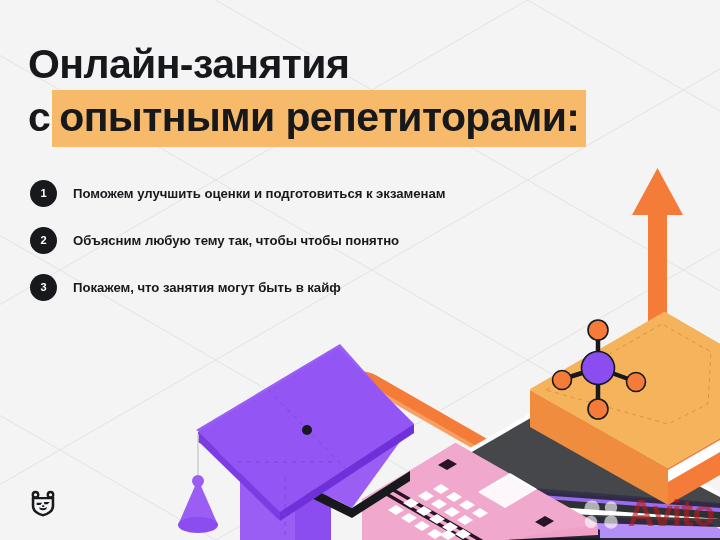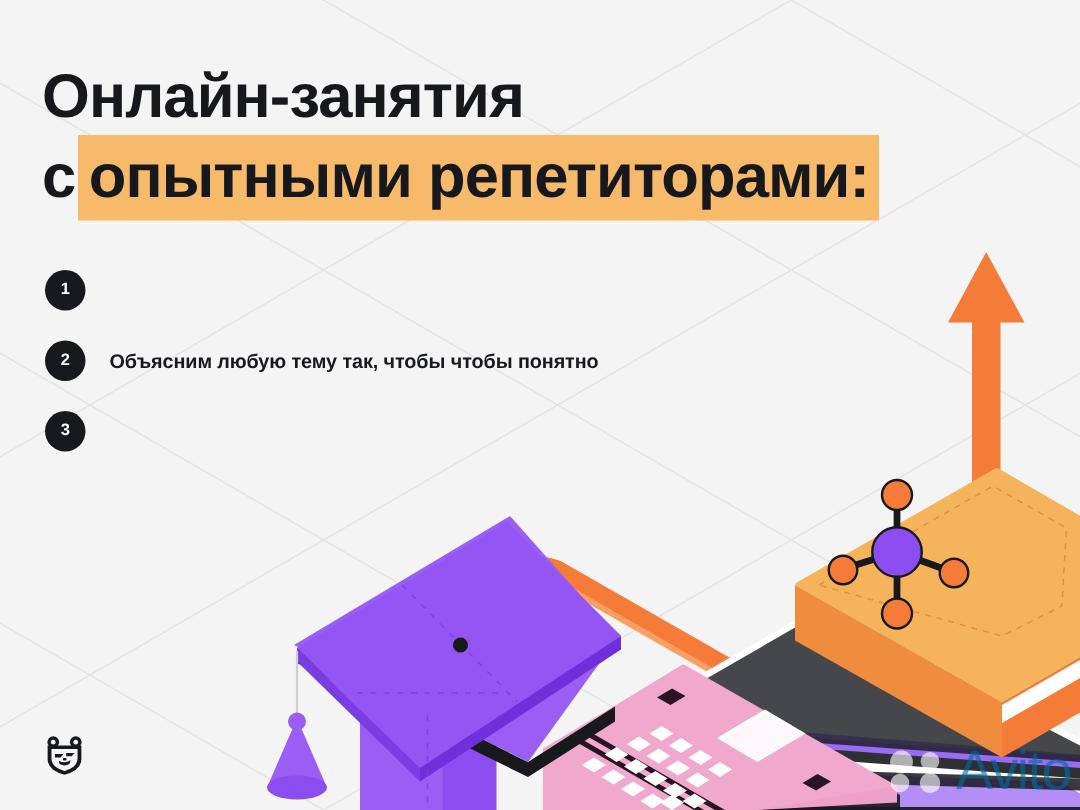--- a/index.html
+++ b/index.html
@@ -128,22 +128,22 @@
     bottom: 8px;
     z-index: 5;
     display: flex;
     align-items: center;
     gap: 5px;
     opacity: 0.62;
     pointer-events: none;
   }
   .watermark-text {
     font-size: 37px;
-    font-weight: 400;
-    color: #0369a1;
+    font-weight: 700;
+    color: #b91c1c;
     letter-spacing: -1px;
     line-height: 1;
   }
 </style>
 </head>
 <body>
 
 <div id="canvas">
 
   <svg class="bg-grid" viewBox="0 0 720 540" width="720" height="540" preserveAspectRatio="none">
@@ -317,29 +317,31 @@
       <div class="headline-line l1">Онлайн-занятия</div>
       <div class="headline-line l2">
         <span class="hl-plain">с</span><span class="hl-mark">опытными репетиторами:</span>
       </div>
     </div>
 
     <div class="benefits">
 
       <div class="benefit-row">
         <div class="benefit-badge">1</div>
+        <div class="benefit-text">Поможем улучшить оценки и подготовиться к экзаменам</div>
       </div>
 
       <div class="benefit-row">
         <div class="benefit-badge">2</div>
         <div class="benefit-text">Объясним любую тему так, чтобы чтобы понятно</div>
       </div>
 
       <div class="benefit-row">
         <div class="benefit-badge">3</div>
+        <div class="benefit-text">Покажем, что занятия могут быть в кайф</div>
       </div>
 
     </div>
   </div>
 
   <svg class="brand-logo" viewBox="0 0 40 40" width="30" height="30">
     <g fill="#17191d">
 
       <circle cx="10" cy="9" r="5.2"></circle>
       <circle cx="30" cy="9" r="5.2"></circle>

